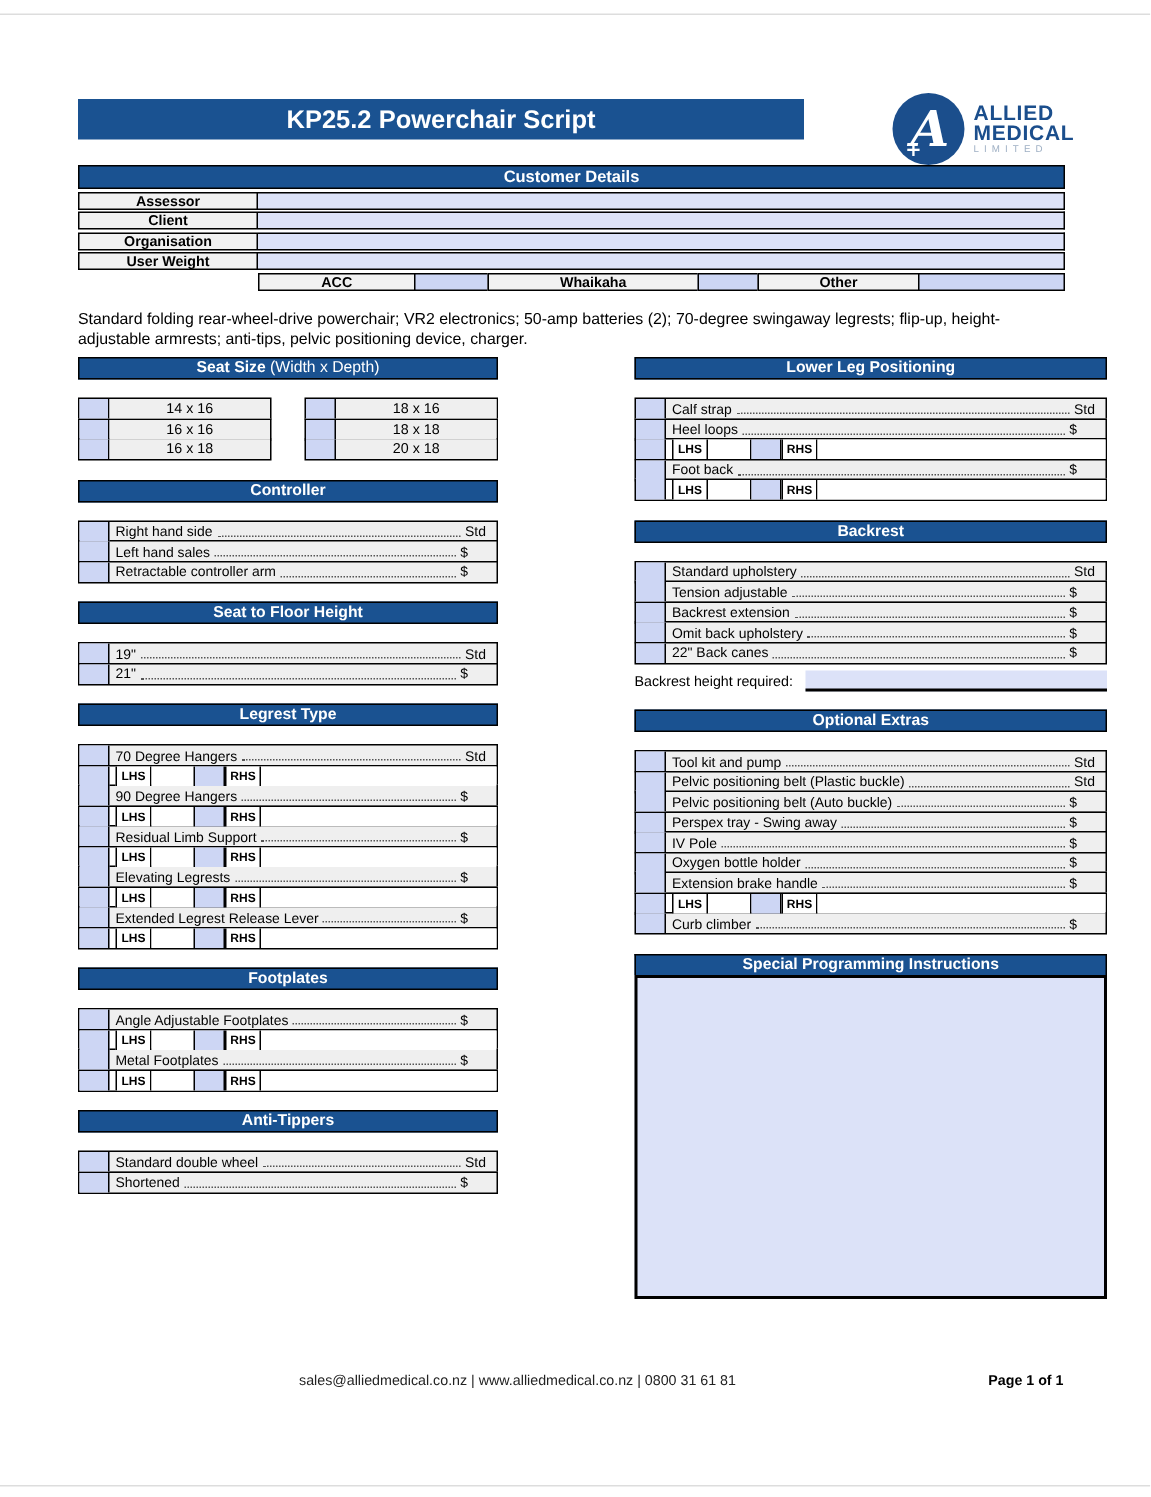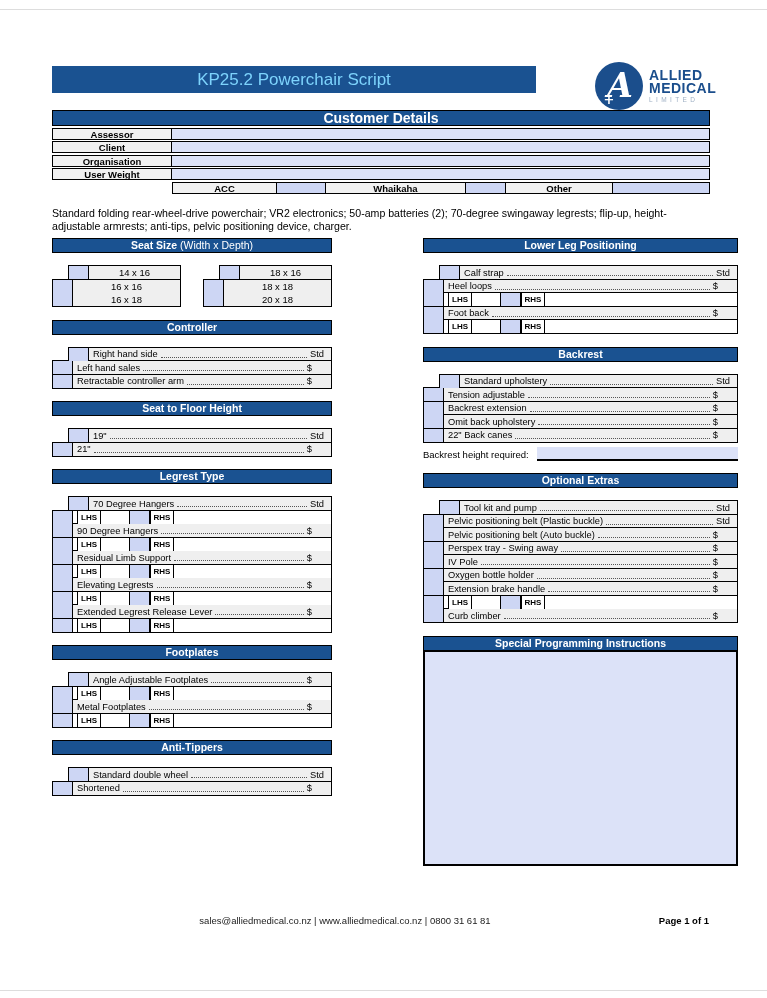--- a/index.html
+++ b/index.html
@@ -3,31 +3,31 @@
 <meta charset="utf-8">
 <style>
   html,body{margin:0;padding:0;background:#fff;}
   .page{position:relative;width:767px;height:998px;background:#fff;overflow:hidden;
         font-family:"Liberation Sans",sans-serif;color:#000;}
   .edge{position:absolute;left:0;right:0;height:1px;background:#ddd;}
   .edge.top{top:9px;} .edge.bot{bottom:7px;}
 
   
   .header-wrap{position:absolute;top:66px;left:52px;right:30px;display:flex;align-items:flex-start;}
-  .title-bar{width:484px;height:27px;background:#1A5291;color:#7dd3fc;font-size:17px;font-weight:normal;
+  .title-bar{width:484px;height:27px;background:#1A5291;color:#ffffff;font-size:17px;font-weight:bold;
              text-align:center;line-height:27px;}
   .logo{margin-left:58px;display:flex;align-items:center;margin-top:-6px;}
   .logo-text{margin-left:5px;line-height:1;}
   .logo-text .l1,.logo-text .l2{font-weight:bold;color:#1B4E8C;font-size:14px;letter-spacing:.5px;display:block;line-height:13px;font-stretch:condensed;}
   .logo-text .l3{display:block;font-size:6.5px;color:#9fb0c4;letter-spacing:3.4px;margin-top:2px;}
 
   
   .cust{position:absolute;top:110px;left:52px;width:658px;}
   .cd-header{height:14px;background:#1A5291;border:1.5px solid #000;color:#fff;font-weight:bold;
-             font-size:14px;text-align:center;line-height:14px;}
+             font-size:11px;text-align:center;line-height:14px;}
   .cd-row{display:flex;margin-top:1.5px;height:12px;}
   .cd-label{width:118px;background:#F1F1F1;border:1.5px solid #000;font-weight:bold;font-size:9.5px;
             text-align:center;line-height:12px;}
   .cd-input{flex:1;background:#DCE2F8;border:1.5px solid #000;border-left:none;}
   .cd-spacer{width:119.5px;}
   .flab{background:#F1F1F1;border:1.5px solid #000;font-weight:bold;font-size:9.5px;text-align:center;
         line-height:12px;margin-left:-1.5px;}
   .fcb{background:#CDD6F4;border:1.5px solid #000;margin-left:-1.5px;}
   .flab0{width:104px;margin-left:0;} .fcb0{width:48px;} .flab1{width:140px;} .fcb1{width:39px;}
   .flab2{width:107px;} .fcb2{flex:1;}
@@ -39,21 +39,21 @@
   .cols{position:absolute;top:238px;left:52px;display:flex;gap:63px;}
   .col-left{width:280px;} .col-right{width:315px;padding-left:28px;}
 
   .section{margin-bottom:12.5px;}
   .sec-header{height:13px;background:#1A5291;border:1.5px solid #000;color:#fff;text-align:center;
               line-height:13px;font-size:10.5px;margin-bottom:12px;}
   .sh-title{font-weight:bold;} .sh-suffix{font-weight:normal;}
   .notes-sec .sec-header{margin-bottom:0;border-bottom:none;}
 
   .row{display:flex;height:13px;border:1.5px solid #000;margin-top:-1.5px;background:#EFEFEF;}
-  .tbl .row:first-child{margin-top:0;margin-left:16px;}
+  .tbl .row:first-child{margin-top:0;}
   .cb{width:19px;background:#CDD6F4;border-right:1.5px solid #000;}
   .lab{flex:1;display:flex;align-items:center;padding-left:4px;font-size:9.3px;min-width:0;}
   .lt{white-space:nowrap;}
   .leader{flex:1;border-bottom:1px dotted #555;margin:0 3px;align-self:flex-end;margin-bottom:3px;min-width:4px;}
   .price{padding-right:7px;font-size:9.3px;white-space:nowrap;}
   .price.pd{padding-right:19px;}
 
   .row.side{background:#fff;justify-content:center;}
   .sgap{width:4px;}
   .slab{width:22px;border-left:1.5px solid #000;border-right:1.5px solid #000;font-size:8px;font-weight:bold;

